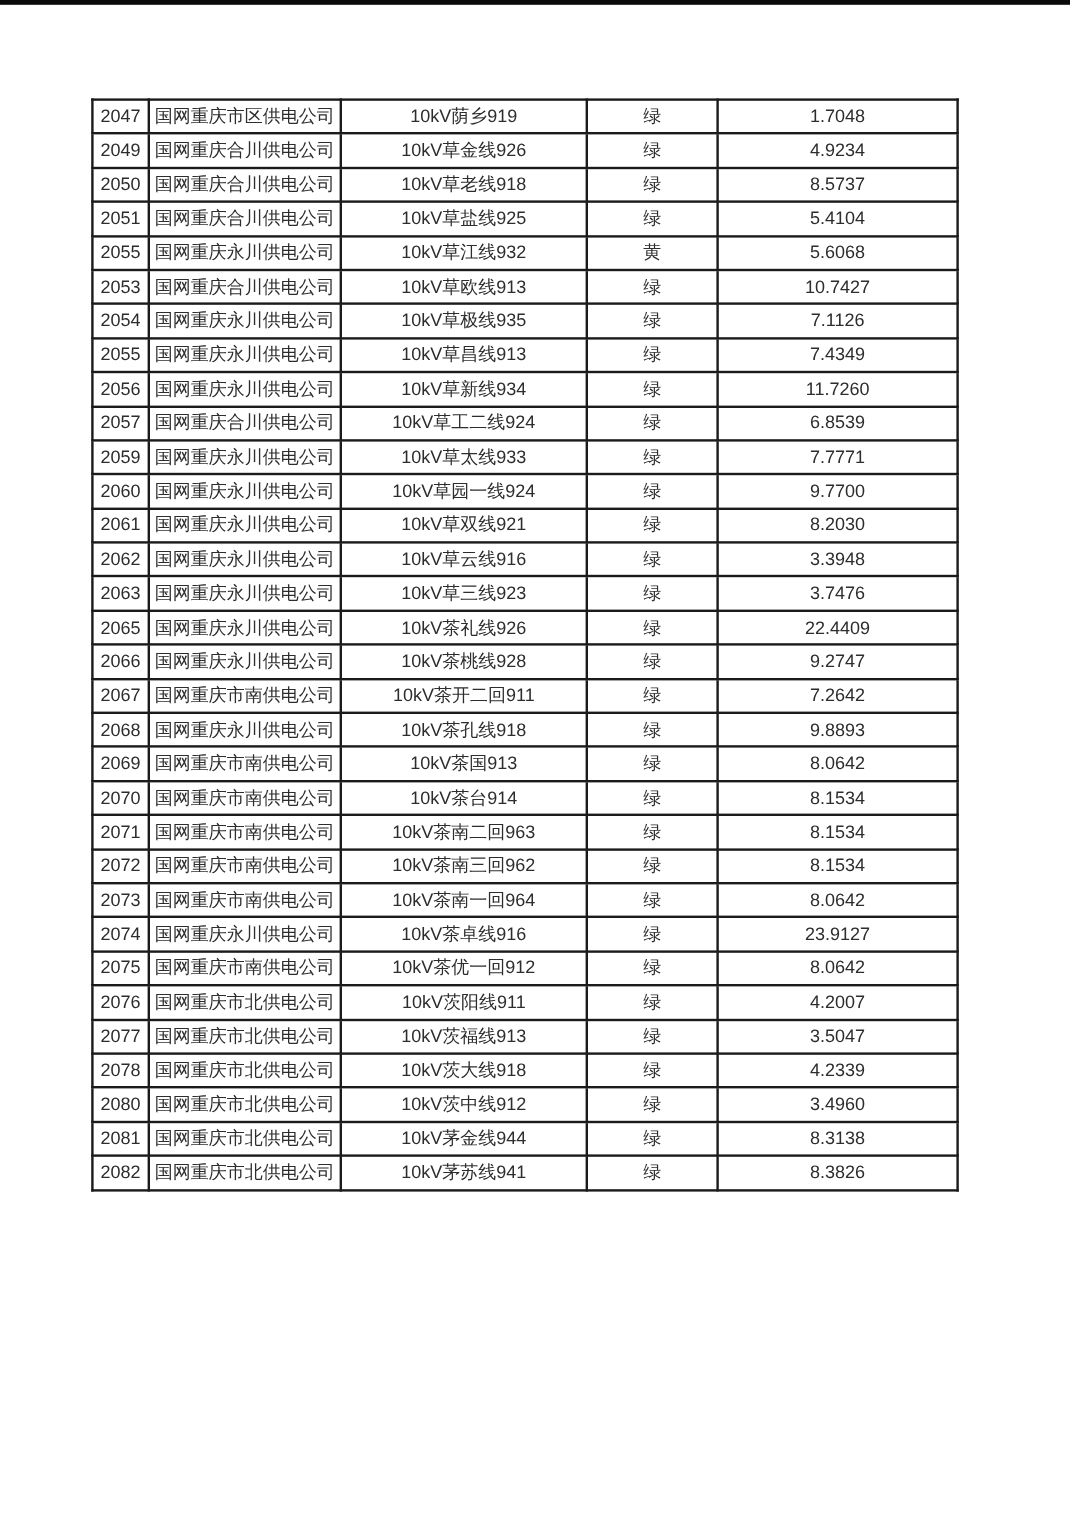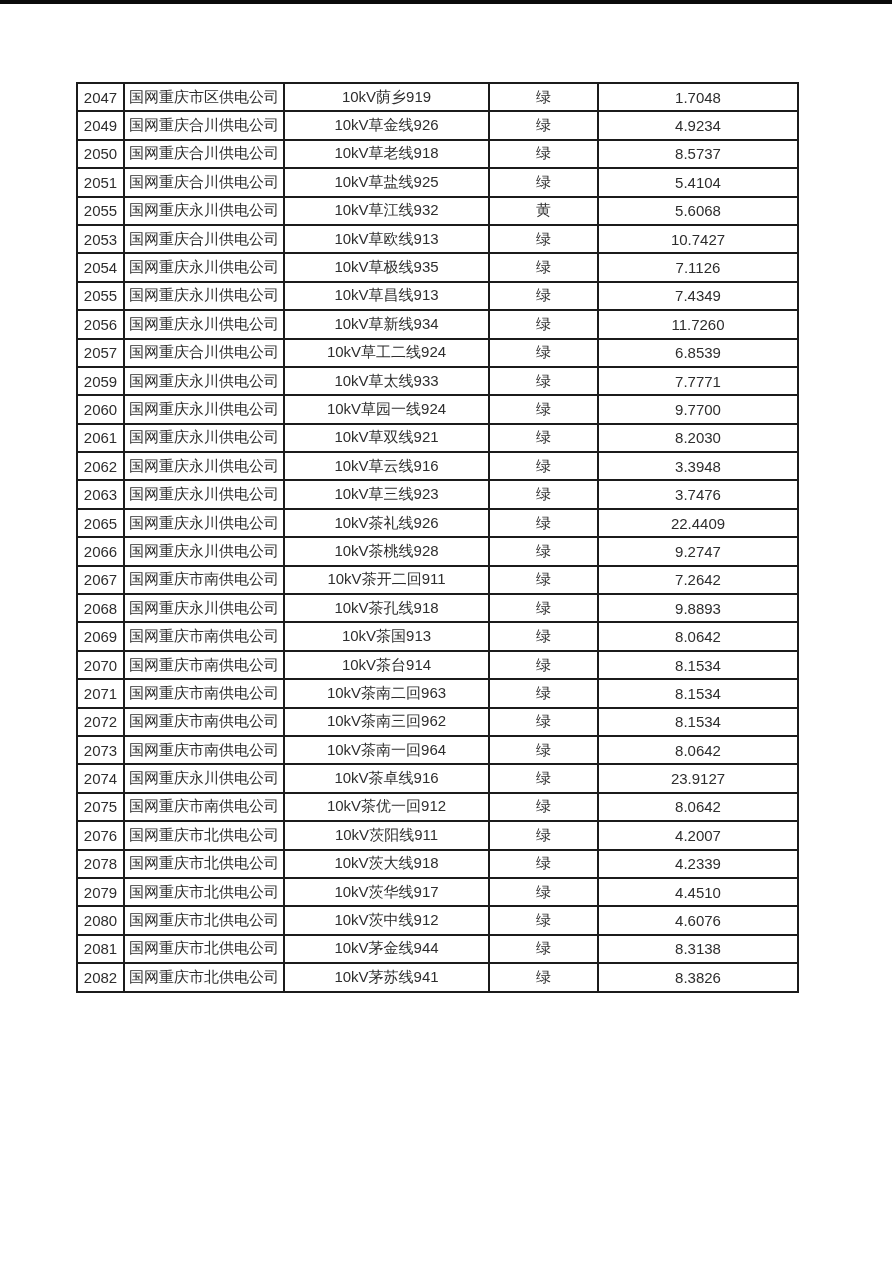--- a/index.html
+++ b/index.html
@@ -248,39 +248,39 @@
           <td>8.0642</td>
         </tr>
         <tr>
           <td>2076</td>
           <td>国网重庆市北供电公司</td>
           <td>10kV茨阳线911</td>
           <td>绿</td>
           <td>4.2007</td>
         </tr>
         <tr>
+          <td>2077</td>
+          <td>国网重庆市北供电公司</td>
+          <td>10kV茨福线913</td>
+          <td>绿</td>
+          <td>3.5047</td>
+        </tr>
+        <tr>
           <td>2078</td>
           <td>国网重庆市北供电公司</td>
           <td>10kV茨大线918</td>
           <td>绿</td>
           <td>4.2339</td>
         </tr>
         <tr>
-          <td>2079</td>
-          <td>国网重庆市北供电公司</td>
-          <td>10kV茨华线917</td>
-          <td>绿</td>
-          <td>4.4510</td>
-        </tr>
-        <tr>
           <td>2080</td>
           <td>国网重庆市北供电公司</td>
           <td>10kV茨中线912</td>
           <td>绿</td>
-          <td>4.6076</td>
+          <td>3.4960</td>
         </tr>
         <tr>
           <td>2081</td>
           <td>国网重庆市北供电公司</td>
           <td>10kV茅金线944</td>
           <td>绿</td>
           <td>8.3138</td>
         </tr>
         <tr>
           <td>2082</td>

